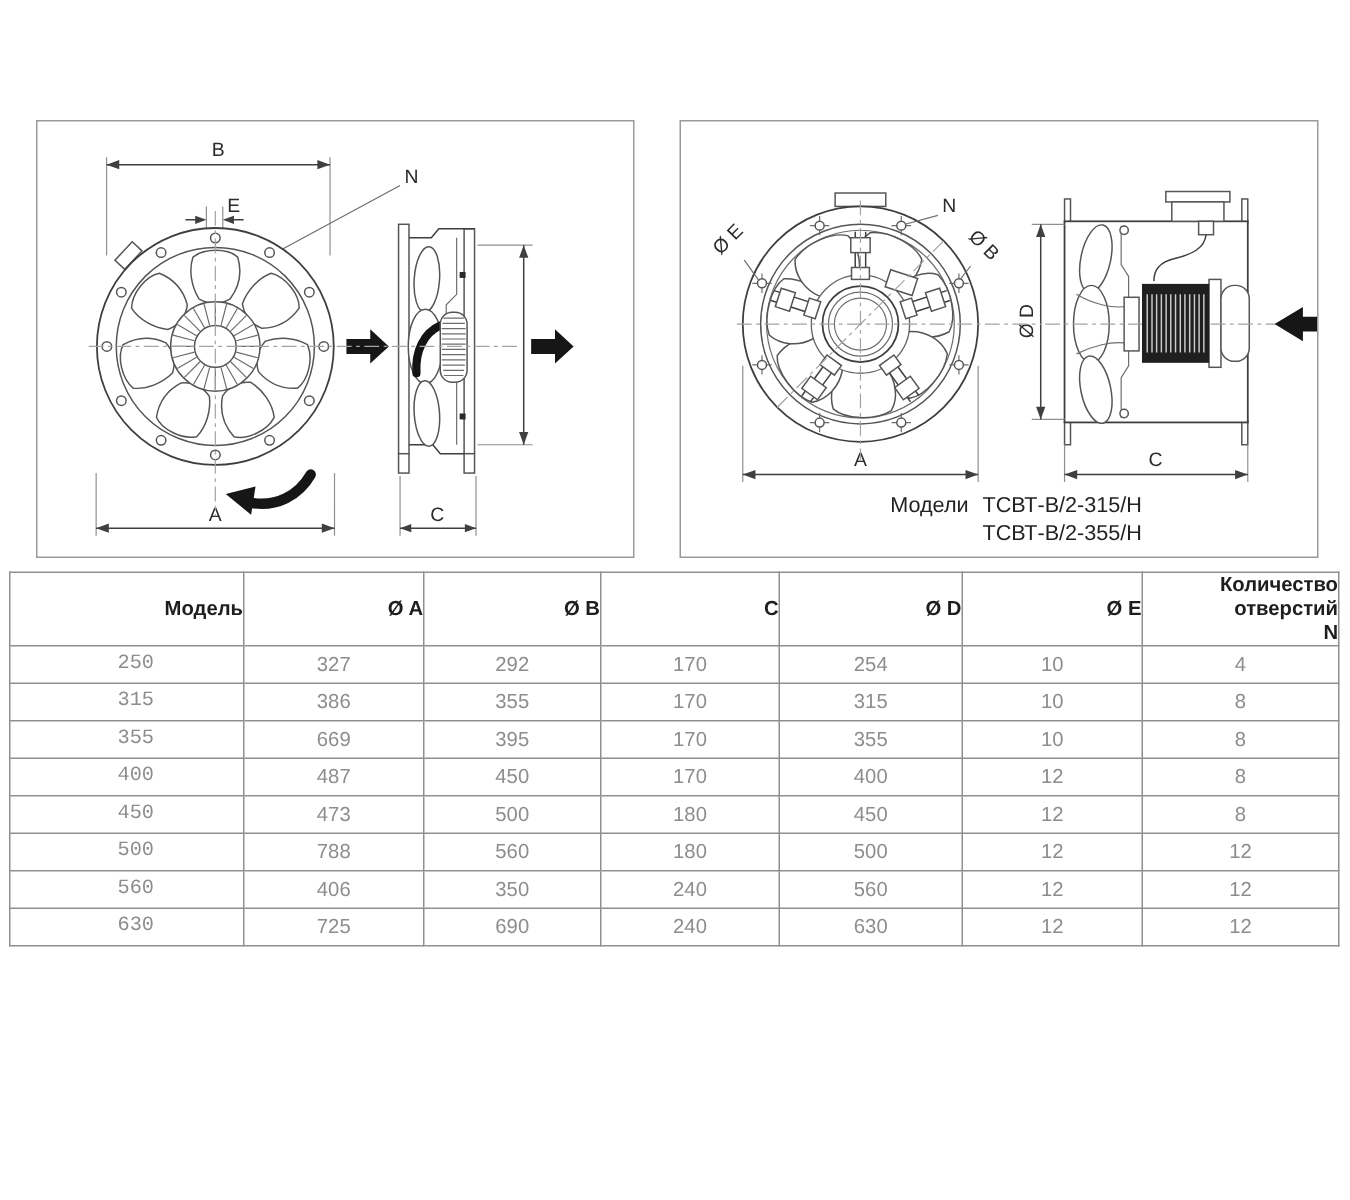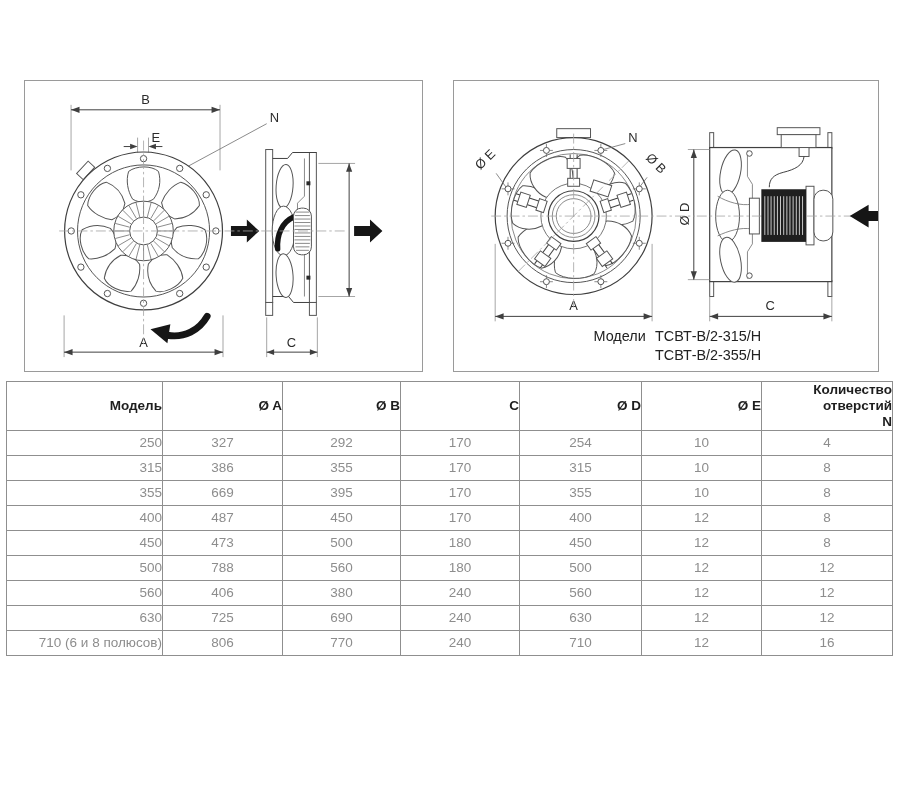--- a/index.html
+++ b/index.html
@@ -22,21 +22,21 @@
   .lbl{font:13px "Liberation Sans",sans-serif;fill:#2b2b2b;}
   .mdl{font:14.5px "Liberation Sans",sans-serif;fill:#222222;}
 
   
   table.dims{position:absolute;left:6px;top:381px;width:886px;border-collapse:collapse;
              table-layout:fixed;border:1.5px solid #7e7e7e;background:#ffffff;}
   table.dims th,table.dims td{border:1px solid #8f8f8f;padding:0;}
   table.dims th{height:47px;font-size:13.5px;font-weight:bold;color:#1e1e1e;
                 text-align:right;vertical-align:middle;white-space:pre-line;line-height:1.18;}
   table.dims td{height:24px;font-size:13.5px;color:#8d8d8d;text-align:center;vertical-align:middle;}
-  table.dims td.model-col{text-align:right;padding-left:12px;}
+  table.dims td.model-col{text-align:center;padding-left:12px;font-family:Liberation Mono, monospace;}
 </style>
 </head>
 <body>
 
 <div class="stage">
 
   <div class="panel panel-left">
     <svg viewBox="24 80 399 292">
 
       <g>
@@ -381,40 +381,31 @@
           <td>788</td>
           <td>560</td>
           <td>180</td>
           <td>500</td>
           <td>12</td>
           <td>12</td>
         </tr>
         <tr>
           <td class="model-col">560</td>
           <td>406</td>
-          <td>380</td>
+          <td>350</td>
           <td>240</td>
           <td>560</td>
           <td>12</td>
           <td>12</td>
         </tr>
         <tr>
           <td class="model-col">630</td>
           <td>725</td>
           <td>690</td>
           <td>240</td>
           <td>630</td>
           <td>12</td>
           <td>12</td>
         </tr>
-        <tr>
-          <td class="model-col">710 (6 и 8 полюсов)</td>
-          <td>806</td>
-          <td>770</td>
-          <td>240</td>
-          <td>710</td>
-          <td>12</td>
-          <td>16</td>
-        </tr>
       </tbody>
   </table>
 
 </div>
 
 </body></html>

